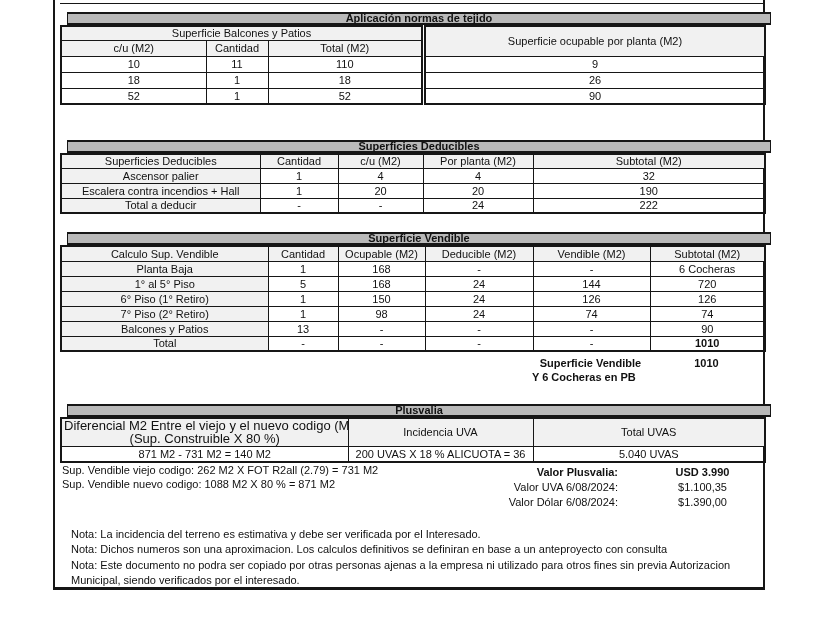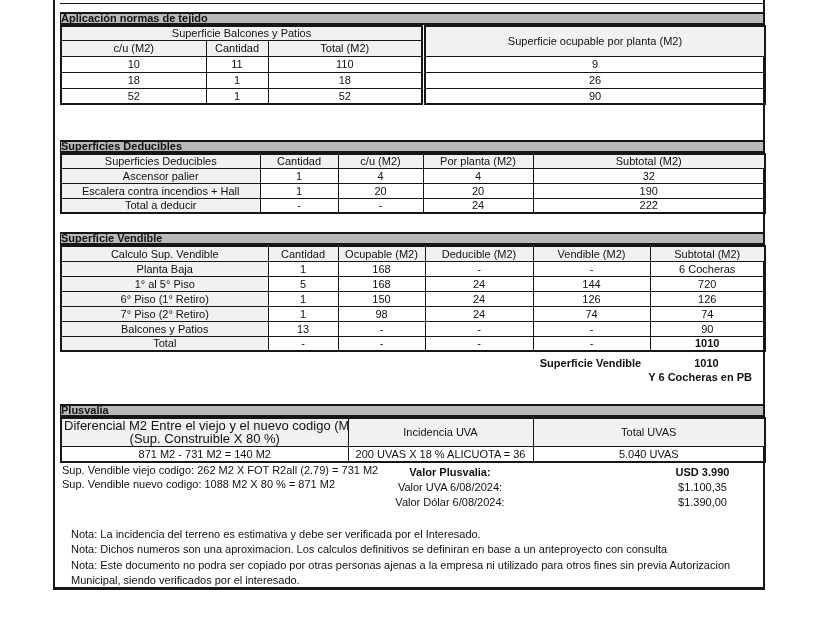--- a/index.html
+++ b/index.html
@@ -1,36 +1,36 @@
 <!DOCTYPE html>
 <html><head>
 <meta charset="utf-8">
 <style>
   html,body{margin:0;padding:0;background:#fff;}
   .page{position:relative;width:840px;height:630px;background:#ffffff;overflow:hidden;
         font-family:"Liberation Sans",sans-serif;color:#111;}
   .doc{position:absolute;left:53px;top:0;width:712px;height:590px;box-sizing:border-box;
        border-left:2px solid #161616;border-right:2px solid #161616;border-bottom:3px solid #161616;}
   .topline{position:absolute;left:5px;top:3px;width:704px;height:0;border-top:1px solid #161616;}
-  .band{position:absolute;left:5px;width:704px;height:13px;box-sizing:border-box;background:#b9b9b9;
+  .band{position:absolute;left:12px;width:704px;height:13px;box-sizing:border-box;background:#b9b9b9;
         border:1px solid #161616;border-top-width:2px;border-bottom-width:2px;
-        font-weight:700;font-size:11px;line-height:9px;text-align:left;}
+        font-weight:700;font-size:11px;line-height:9px;text-align:center;}
   .tbl{position:absolute;border-collapse:collapse;table-layout:fixed;border:2px solid #161616;}
   .tbl td{border:1px solid #161616;font-size:11px;text-align:center;vertical-align:middle;
           padding:0 2px;overflow:hidden;white-space:nowrap;}
   .lg{background:#f1f1f1;}
   .b{font-weight:700;}
   tr.r14{height:14px;} tr.r15{height:15px;} tr.r16{height:16px;} tr.r28{height:28px;} tr.r30{height:30px;}
   .hline{font-size:13px;line-height:13px;}
   .abs{position:absolute;font-size:11px;}
   .sum-label{left:477px;top:357px;width:117px;text-align:center;font-weight:700;}
   .sum-value{left:594px;top:357px;width:115px;text-align:center;font-weight:700;}
-  .sum-note{left:477px;top:371px;width:232px;box-sizing:border-box;padding-right:12px;text-align:right;font-weight:700;}
+  .sum-note{left:477px;top:371px;width:232px;box-sizing:border-box;padding-right:12px;font-weight:700;}
   .calc{left:7px;top:464px;width:480px;line-height:13.5px;}
-  .vlabel{left:215px;width:360px;text-align:center;}
+  .vlabel{left:203px;width:360px;text-align:right;}
   .vvalue{left:585px;width:125px;text-align:center;}
   .notes{left:7px;top:527px;width:700px;line-height:15.4px;margin-left:9px;}
 </style>
 </head>
 <body>
 
 <div class="page">
   <div class="doc">
     <div class="topline"></div>
 

